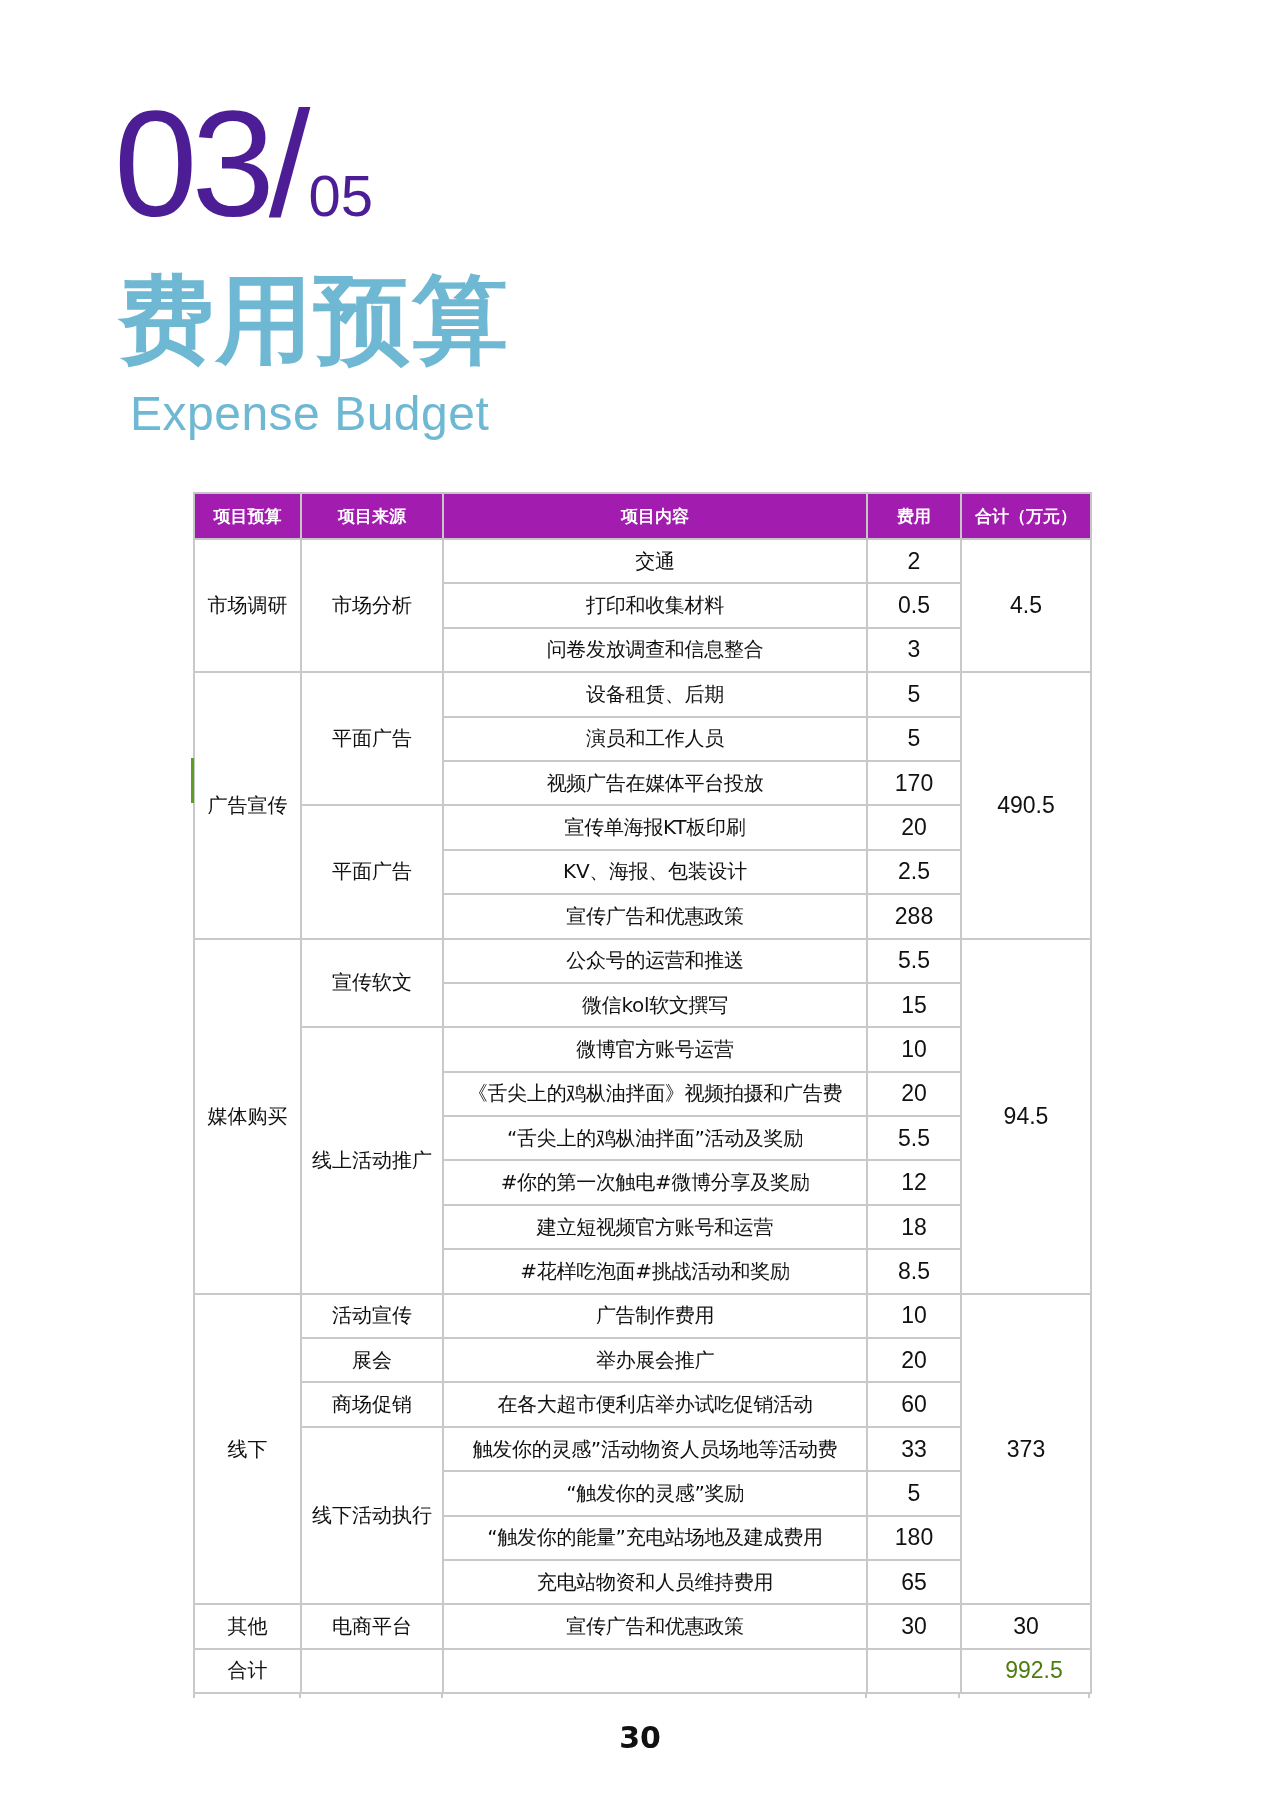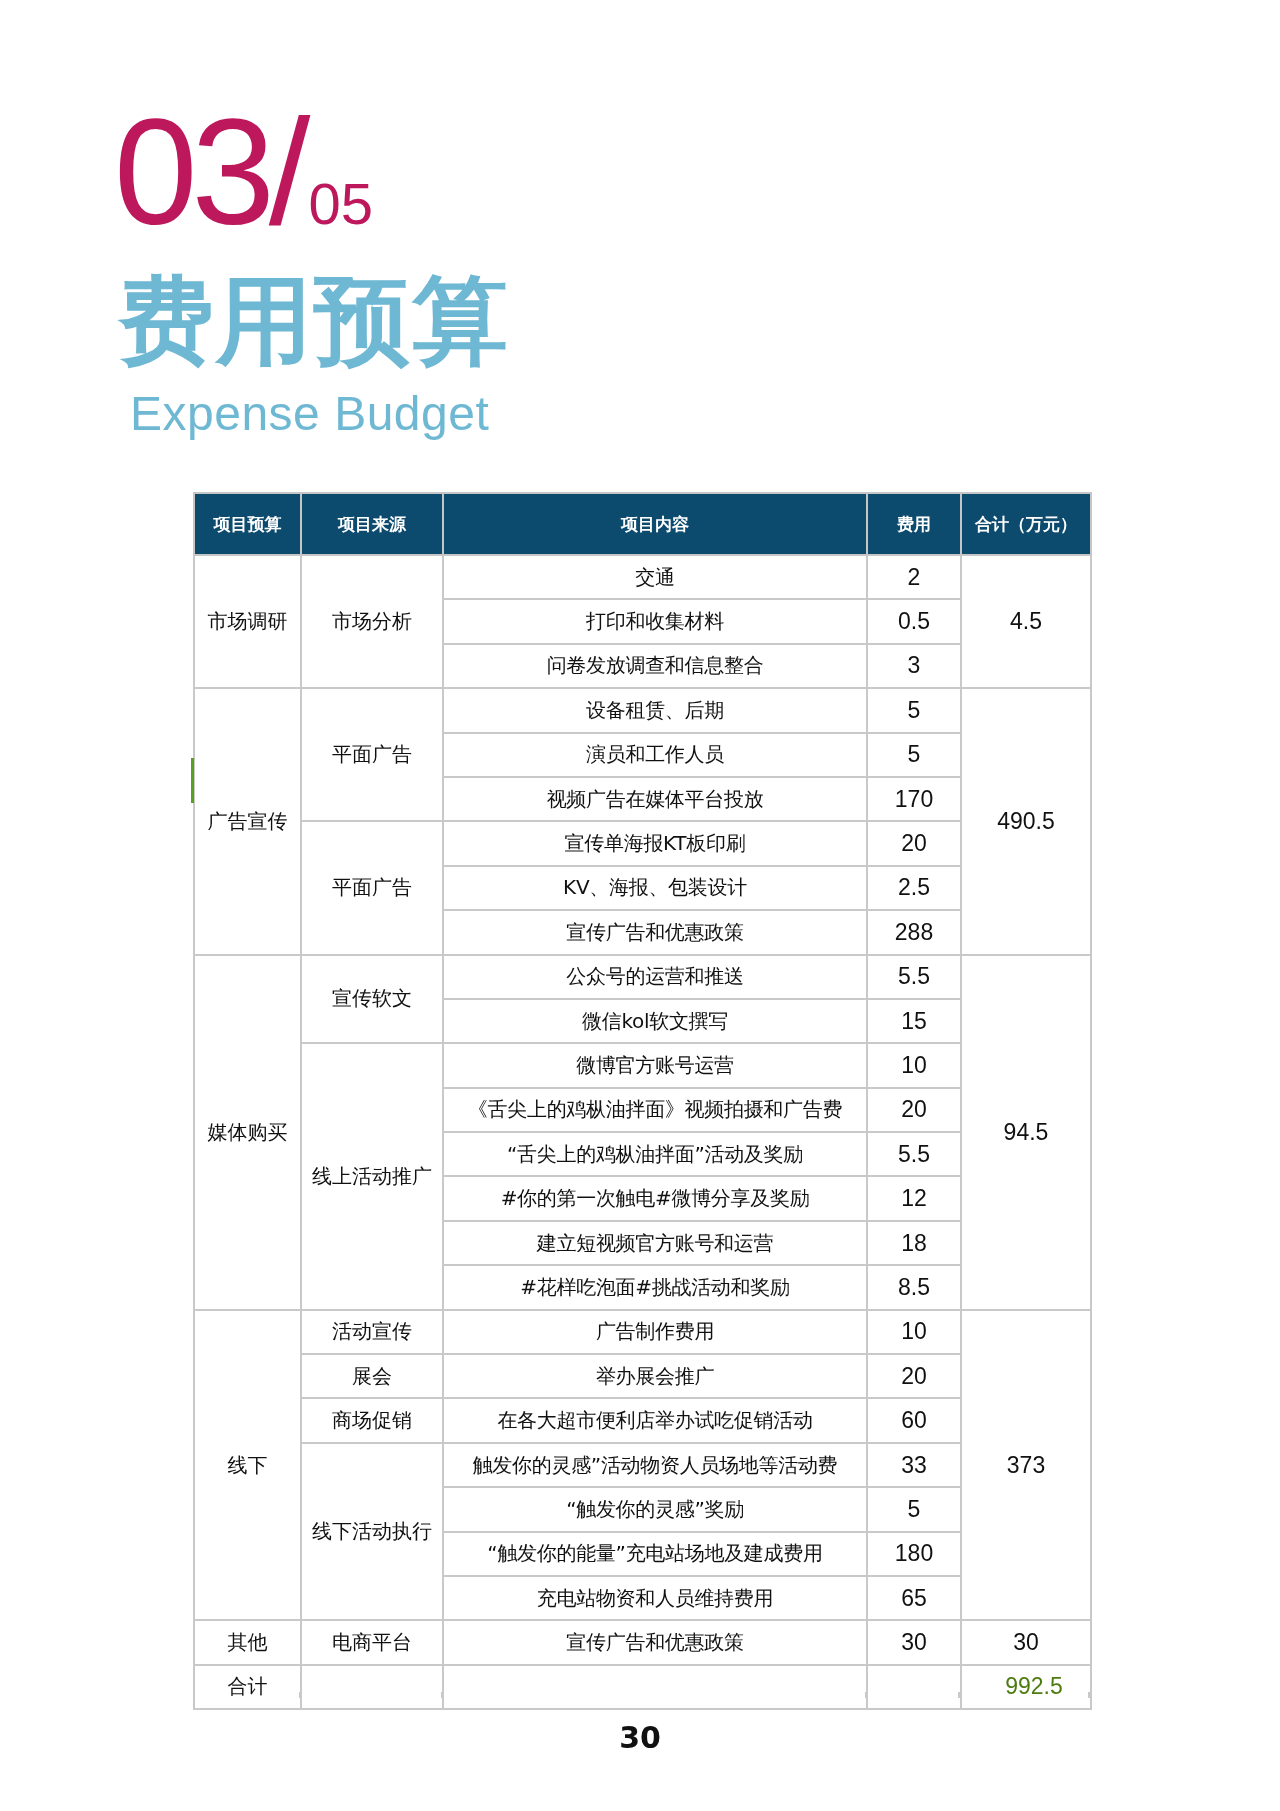--- a/index.html
+++ b/index.html
@@ -1,29 +1,29 @@
 <!DOCTYPE html>
 <html><head>
   <meta charset="utf-8">
   <style>
     html, body { margin: 0; padding: 0; background: #ffffff; }
     body {
       width: 1280px; height: 1811px; position: relative; overflow: hidden;
       font-family: "DejaVu Sans", "Liberation Sans", sans-serif;
     }
     .title-num {
-      position: absolute; left: 114px; top: 92px;
-      color: #be185d; font-family: "Liberation Sans", sans-serif;
+      position: absolute; left: 114px; top: 84px;
+      color: #4c1d95; font-family: "Liberation Sans", sans-serif;
       font-size: 150px; line-height: 160px; letter-spacing: -6px; white-space: nowrap;
     }
     .title-num .slash { letter-spacing: 0; font-weight: normal; }
     .title-num .sub { font-size: 58px; letter-spacing: 0; margin-left: -2px; }
     .title-cn {
       position: absolute; left: 118px; top: 266px;
-      color: #6fb8d3; font-family: Liberation Sans, sans-serif;
+      color: #6fb8d3; font-family: Liberation Serif, serif;
       font-size: 96px; line-height: 110px; font-weight: bold; letter-spacing: 2px;
       white-space: nowrap;
     }
     .title-en {
       position: absolute; left: 122px; top: 386px;
       color: #6fb8d3; font-family: "Liberation Sans", sans-serif;
       font-size: 48px; line-height: 56px; font-weight: normal; white-space: nowrap;
       letter-spacing: 0.5px;
       margin-left: 8px;
     }
@@ -33,22 +33,22 @@
     table.budget {
       border-collapse: collapse; table-layout: fixed; width: 897px;
       font-family: "DejaVu Sans", sans-serif; color: #111;
     }
     table.budget col.c1 { width: 107px; }
     table.budget col.c2 { width: 142px; }
     table.budget col.c3 { width: 424px; }
     table.budget col.c4 { width: 94px; }
     table.budget col.c5 { width: 130px; }
     table.budget th {
-      background: #0c4a6e; color: #ffffff; font-weight: bold; font-size: 17px;
-      height: 44px; border: 2px solid #c6c6c6; padding: 8px; text-align: center;
+      background: #a21caf; color: #ffffff; font-weight: bold; font-size: 17px;
+      height: 44px; border: 2px solid #c6c6c6; padding: 0; text-align: center;
       white-space: nowrap;
     }
     table.budget td {
       height: 42.4px; border: 2px solid #c9c9c9; padding: 0; text-align: center;
       font-size: 20px; white-space: nowrap; overflow: hidden; vertical-align: middle;
     }
     table.budget td.num { font-family: "Liberation Sans", sans-serif; font-size: 23px; }
     table.budget td.content { font-size: 20px; letter-spacing: -0.3px; }
     table.budget td.red { color: #4d7c0f; padding-left: 16px; }
     .green-mark {

